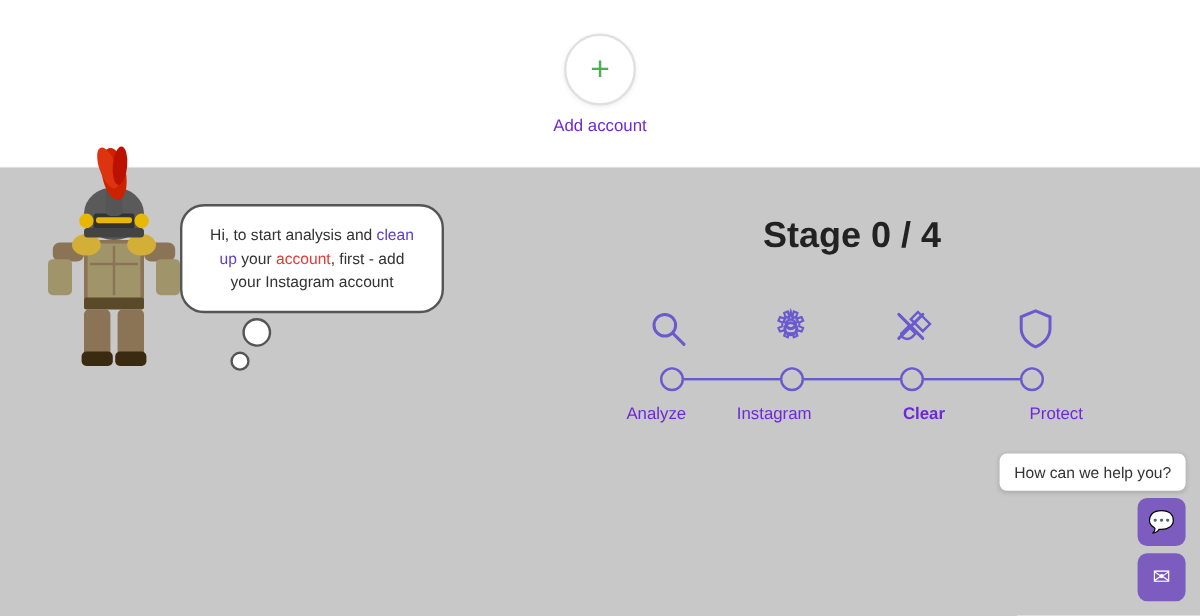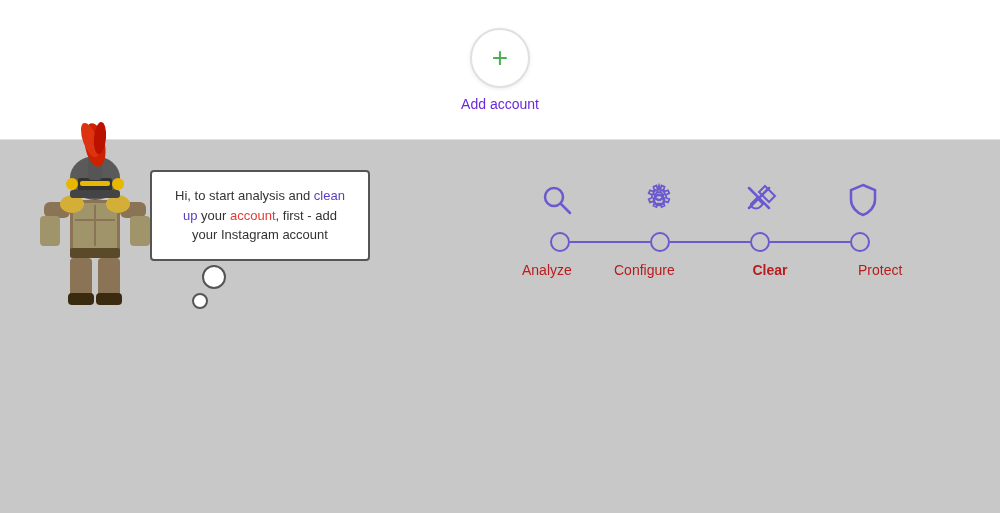--- a/index.html
+++ b/index.html
@@ -58,21 +58,21 @@
       padding-left: 60px;
       padding-top: 20px;
     }
 
     
     .speech-bubble {
       position: absolute;
       left: 150px;
       top: 0px;
       background: #fff;
-      border-radius: 4px;
+      border-radius: 20px;
       border: 2px solid #555;
       padding: 14px 18px;
       max-width: 220px;
       font-size: 13px;
       color: #333;
       line-height: 1.5;
       text-align: center;
     }
     .speech-bubble::after {
       content: '';
@@ -169,21 +169,21 @@
       width: 80px;
       height: 2px;
       background: #6a5acd;
     }
     .steps-labels {
       display: flex;
       gap: 62px;
     }
     .step-label {
       font-size: 14px;
-      color: #b91c1c;
+      color: #6d28d9;
       text-align: center;
       width: 40px;
     }
 
     
     .chat-widget {
       position: absolute;
       bottom: 12px;
       right: 12px;
       display: flex;
@@ -277,20 +277,21 @@
         <circle cx="88" cy="74" r="6" fill="#e8b800"></circle>
 
         <line x1="65" y1="95" x2="65" y2="136" stroke="#8B7355" stroke-width="2"></line>
         <line x1="45" y1="110" x2="85" y2="110" stroke="#8B7355" stroke-width="2"></line>
       </svg>
     </div>
 
   </div>
 
   <div class="stage-area">
+    <h2 class="stage-title">Stage 0 / 4</h2>
 
     <div class="steps-container">
 
       <div class="steps-icons">
 
         <div class="step-icon">
           <svg viewBox="0 0 36 36" fill="none" xmlns="http://www.w3.org/2000/svg">
             <circle cx="15" cy="15" r="9" stroke="#6a5acd" stroke-width="2.5" fill="none"></circle>
             <line x1="22" y1="22" x2="31" y2="31" stroke="#6a5acd" stroke-width="2.5" stroke-linecap="round"></line>
           </svg>
@@ -329,21 +330,32 @@
         <div class="step-line"></div>
         <div class="step-dot"></div>
         <div class="step-line"></div>
         <div class="step-dot"></div>
         <div class="step-line"></div>
         <div class="step-dot"></div>
       </div>
 
       <div class="steps-labels">
         <span class="step-label">Analyze</span>
-        <span class="step-label" style="width:60px;margin-left:-10px;">Configure</span>
+        <span class="step-label" style="width:60px;margin-left:-10px;">Instagram</span>
         <span class="step-label" style="width:36px;margin-left:16px;font-weight:bold;">Clear</span>
         <span class="step-label" style="margin-left:8px;">Protect</span>
       </div>
     </div>
   </div>
 
+  <div class="chat-widget">
+    <div class="chat-help-text">How can we help you?</div>
+    <div class="chat-buttons">
+      <div class="chat-btn">
+        <span>💬</span>
+      </div>
+      <div class="chat-btn">
+        <span>✉</span>
+      </div>
+    </div>
+  </div>
 
 </div>
 
 </body></html>

